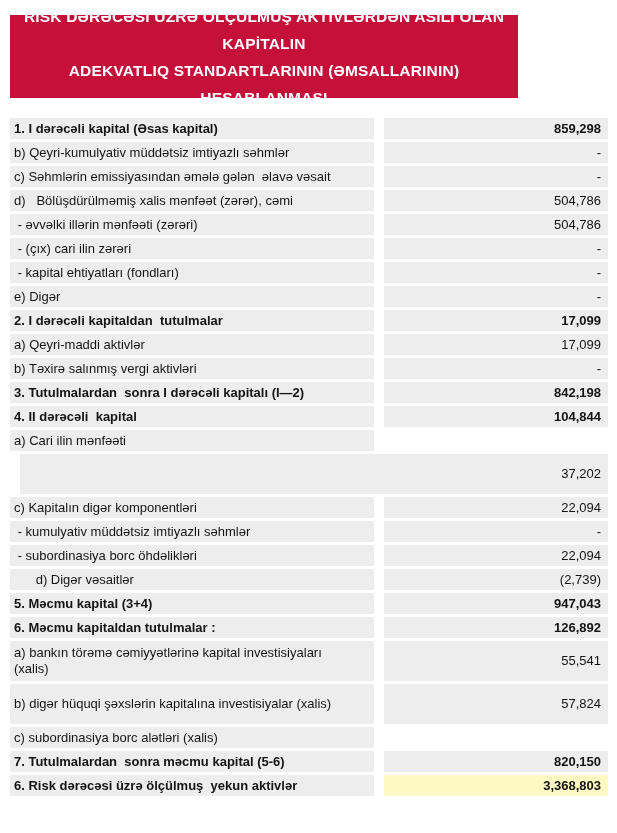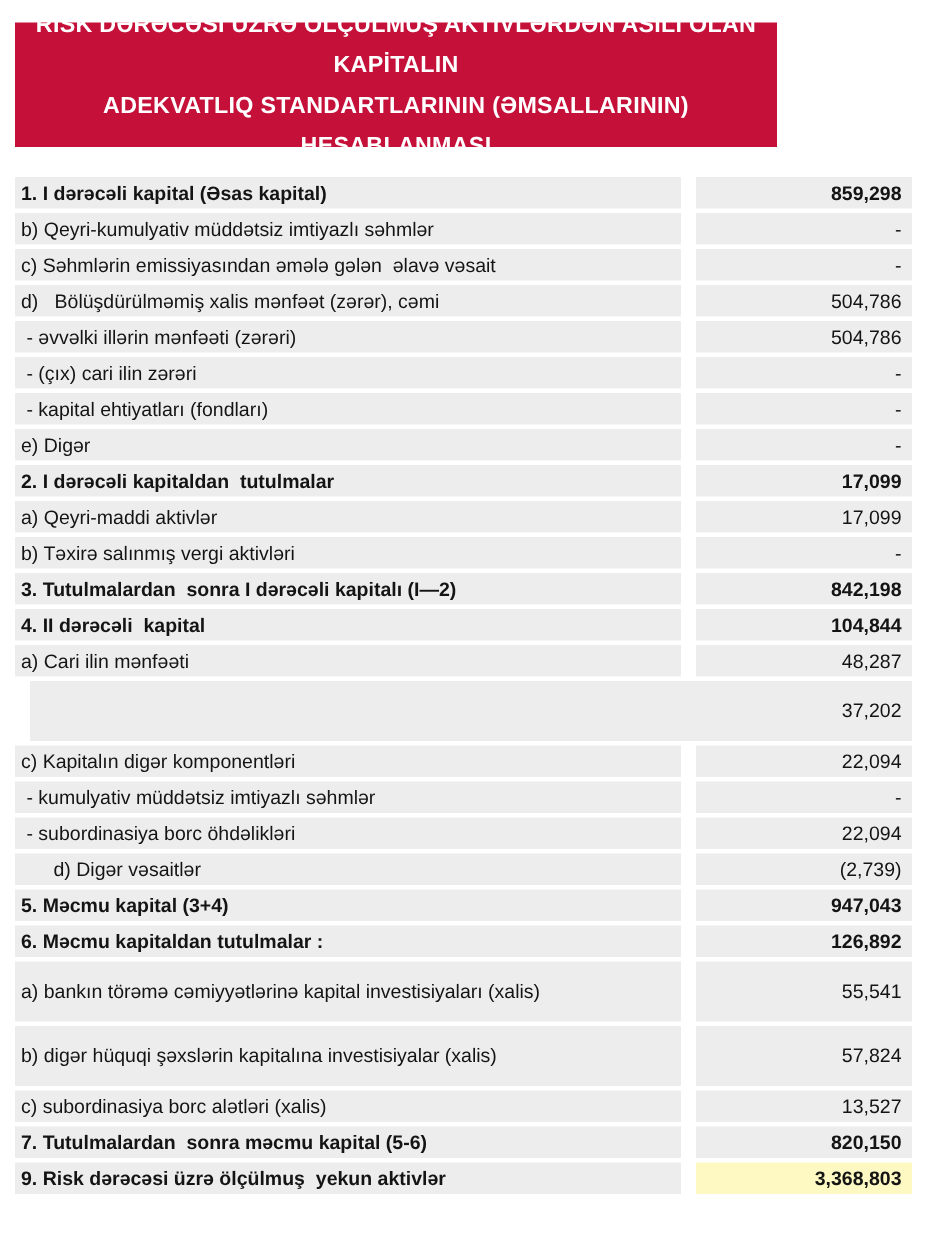--- a/index.html
+++ b/index.html
@@ -42,21 +42,21 @@
     background: #EDEDED;
     font-size: 13px;
     color: #141414;
     display: flex;
     align-items: center;
     min-height: 21px;
     box-sizing: border-box;
     line-height: 16px;
   }
   .label {
-    width: 444px;
+    width: 364px;
     padding-left: 4px;
     padding-right: 20px;
     white-space: pre-wrap;
   }
   .value {
     flex: 1;
     margin-left: 10px;
     justify-content: flex-end;
     padding-right: 7px;
     text-align: right;
@@ -120,21 +120,20 @@
       <div class="row bold">
         <div class="cell label" style="background: rgb(237, 237, 237);">3. Tutulmalardan  sonra I dərəcəli kapitalı (I—2)</div>
         <div class="cell value" style="background: rgb(237, 237, 237);">842,198</div>
       </div>
       <div class="row bold">
         <div class="cell label" style="background: rgb(237, 237, 237);">4. II dərəcəli  kapital</div>
         <div class="cell value" style="background: rgb(237, 237, 237);">104,844</div>
       </div>
       <div class="row">
         <div class="cell label" style="background: rgb(237, 237, 237);">a) Cari ilin mənfəəti</div>
-        <div class="cell value" style="background: rgb(237, 237, 237);">48,287</div>
       </div>
       <div class="row tall">
         <div class="cell value" style="background: rgb(237, 237, 237);">37,202</div>
       </div>
       <div class="row">
         <div class="cell label" style="background: rgb(237, 237, 237);">c) Kapitalın digər komponentləri</div>
         <div class="cell value" style="background: rgb(237, 237, 237);">22,094</div>
       </div>
       <div class="row">
         <div class="cell label" style="background: rgb(237, 237, 237);"> - kumulyativ müddətsiz imtiyazlı səhmlər</div>
@@ -159,24 +158,23 @@
       <div class="row tall">
         <div class="cell label" style="background: rgb(237, 237, 237);">a) bankın törəmə cəmiyyətlərinə kapital investisiyaları (xalis)</div>
         <div class="cell value" style="background: rgb(237, 237, 237);">55,541</div>
       </div>
       <div class="row tall">
         <div class="cell label" style="background: rgb(237, 237, 237);">b) digər hüquqi şəxslərin kapitalına investisiyalar (xalis)</div>
         <div class="cell value" style="background: rgb(237, 237, 237);">57,824</div>
       </div>
       <div class="row">
         <div class="cell label" style="background: rgb(237, 237, 237);">c) subordinasiya borc alətləri (xalis)</div>
-        <div class="cell value" style="background: rgb(237, 237, 237);">13,527</div>
       </div>
       <div class="row bold">
         <div class="cell label" style="background: rgb(237, 237, 237);">7. Tutulmalardan  sonra məcmu kapital (5-6)</div>
         <div class="cell value" style="background: rgb(237, 237, 237);">820,150</div>
       </div>
       <div class="row bold">
-        <div class="cell label" style="background: rgb(237, 237, 237);">9. Risk dərəcəsi üzrə ölçülmuş  yekun aktivlər</div>
+        <div class="cell label" style="background: rgb(237, 237, 237);">6. Risk dərəcəsi üzrə ölçülmuş  yekun aktivlər</div>
         <div class="cell value" style="background: #fef9c3;">3,368,803</div>
       </div>
     </div>
 </div>
 
 </body></html>

